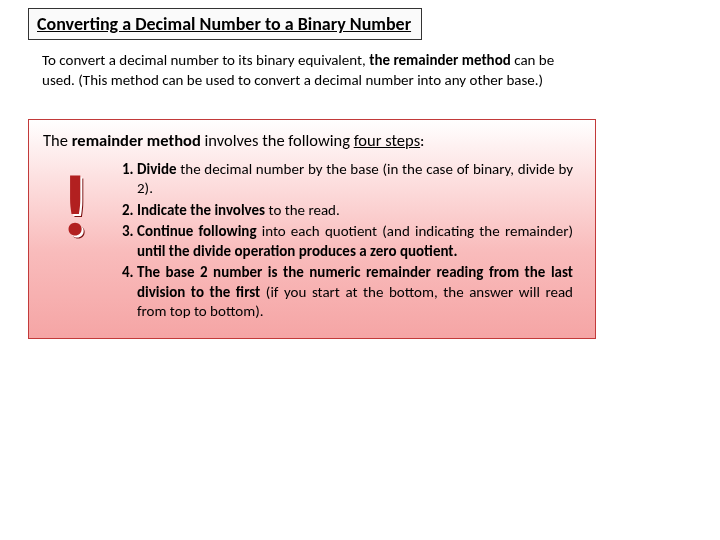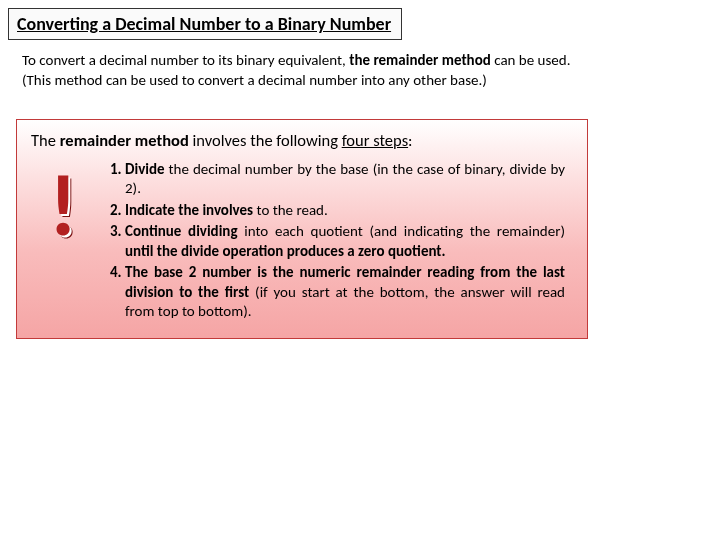--- a/index.html
+++ b/index.html
@@ -9,21 +9,21 @@
     height: 540px;
     background: #fff;
     font-family: Calibri, "Segoe UI", Arial, sans-serif;
     color: #000;
     overflow: hidden;
   }
   .slide {
     position: relative;
     width: 610px;
     height: 540px;
-    padding: 8px 14px 14px 8px;
+    padding: 8px 14px 14px 28px;
     box-sizing: border-box;
   }
   .title-box {
     display: inline-block;
     border: 1.5px solid #333;
     background: #fafafa;
     padding: 4px 10px 4px 8px;
     font-weight: 700;
     font-size: 18px;
     text-decoration: underline;
@@ -32,21 +32,21 @@
   .intro {
     font-size: 15px;
     line-height: 1.35;
     padding: 0 10px 0 14px;
     margin-bottom: 28px;
   }
   .panel {
     border: 1px solid #c23a3a;
     background: linear-gradient(#ffffff 0%, #fde2e2 25%, #f9bcbc 60%, #f5a5a5 100%);
     padding: 10px 14px 14px 14px;
-    margin: 0 8px;
+    margin: 0 0;
   }
   .panel-head {
     font-size: 16.5px;
     margin-bottom: 10px;
   }
   .u { text-decoration: underline; }
   .b { font-weight: 700; }
   .panel-body {
     display: flex;
     align-items: flex-start;
@@ -101,21 +101,21 @@
         <li>
           
           <span class="b">Divide</span><span> the decimal number by the base (in the case of binary, divide by 2).</span>
         </li>
         <li>
           
           <span class="b">Indicate the involves</span><span> to the read.</span>
         </li>
         <li>
           
-          <span class="b">Continue dividing</span><span> into each quotient (and indicating the remainder) </span><span class="b">until the divide operation produces a zero quotient.</span>
+          <span class="b">Continue following</span><span> into each quotient (and indicating the remainder) </span><span class="b">until the divide operation produces a zero quotient.</span>
         </li>
         <li>
           
           <span class="b">The base 2 number is the numeric remainder reading from the last division to the first</span><span> (if you start at the bottom, the answer will read from top to bottom).</span>
         </li>
       </ol>
     </div>
   </div>
 
 </div>

